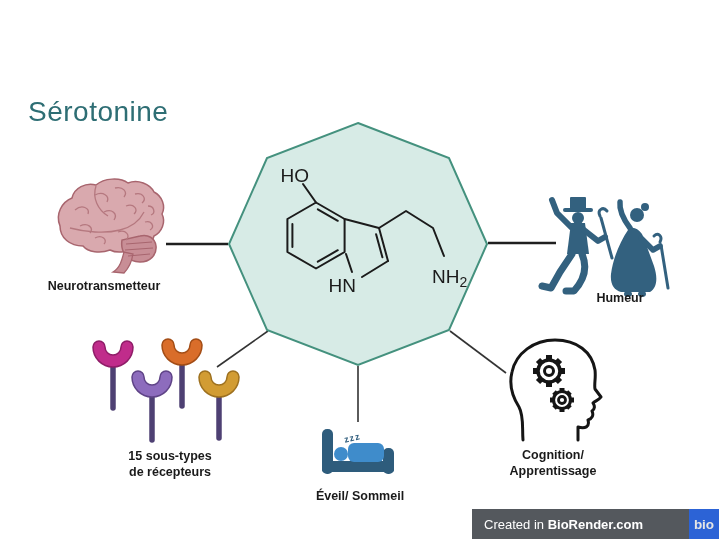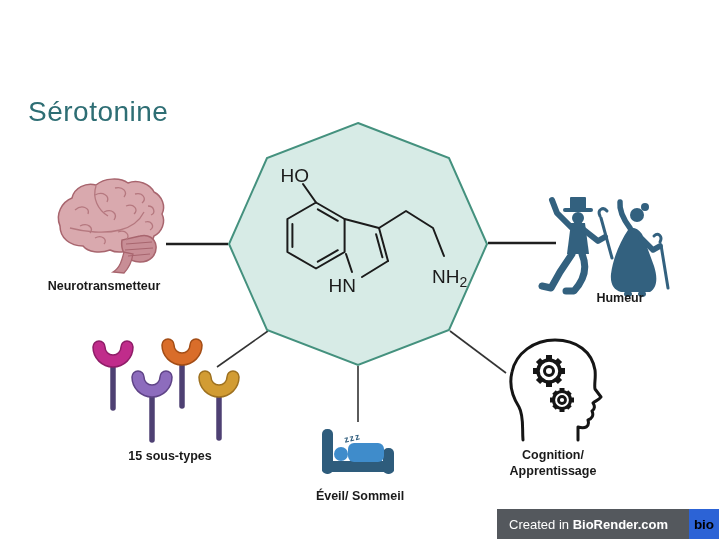--- a/index.html
+++ b/index.html
@@ -10,25 +10,25 @@
          font-size:28px;font-weight:400;color:#2e6e74;letter-spacing:0.5px;margin-left:28px;}
   .nodelabel{position:absolute;text-align:center;color:#1a1a1a;font-size:12.5px;
              font-weight:600;line-height:16px;}
   #lbl-neuro{left:34px;top:278px;width:140px;}
   #lbl-mood{left:560px;top:290px;width:120px;}
   #lbl-receptors{left:100px;top:448px;width:140px;}
   #lbl-sleep{left:290px;top:488px;width:140px;}
   #lbl-cognition{left:483px;top:447px;width:140px;}
   svg{position:absolute;left:0;top:0;}
   .watermark{position:absolute;right:0;bottom:0;height:30px;background:#54585d;
-             display:flex;align-items:center;}
+             display:flex;align-items:center;gap:36px;}
   .watermark .wm-text{color:#ffffff;font-size:13px;padding:0 10px 0 12px;white-space:nowrap;}
   .watermark .wm-text b{font-weight:700;}
-  .wm-logo{width:30px;height:30px;background:#2c63d6;color:#000000;display:flex;
-           align-items:center;justify-content:center;font-size:13.5px;font-weight:700;margin-left:11px;}
+  .wm-logo{width:30px;height:30px;background:#2c63d6;color:#e5e5e5;display:flex;
+           align-items:center;justify-content:center;font-size:13.5px;font-weight:700;}
 </style>
 </head>
 <body>
 
 <div class="stage">
 
   <svg width="719" height="539" viewBox="0 0 719 539">
 
     <g stroke="#333333" fill="none">
       <line x1="166" y1="244" x2="228" y2="244" stroke-width="2.4" stroke="#1f1f1f"></line>
@@ -170,20 +170,21 @@
       </g>
     </g>
   </svg>
 
   <div class="title">Sérotonine</div>
 
   <div class="nodelabel" id="lbl-neuro">Neurotransmetteur</div>
   <div class="nodelabel" id="lbl-mood">Humeur</div>
   <div class="nodelabel" id="lbl-receptors">
     <div>15 sous-types</div>
+    <div>de récepteurs</div>
   </div>
   <div class="nodelabel" id="lbl-sleep">Éveil/ Sommeil</div>
   <div class="nodelabel" id="lbl-cognition">
     <div>Cognition/</div>
     <div>Apprentissage</div>
   </div>
 
   <div class="watermark">
     <span class="wm-text"><span>Created in </span><b>BioRender.com</b></span>
     <div class="wm-logo">

